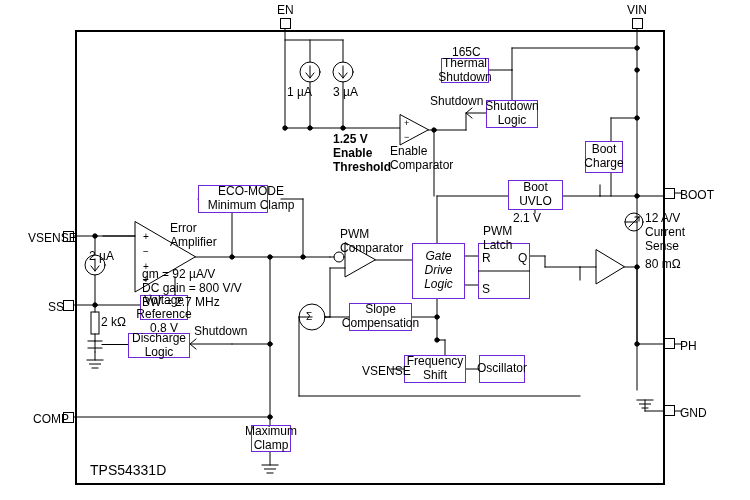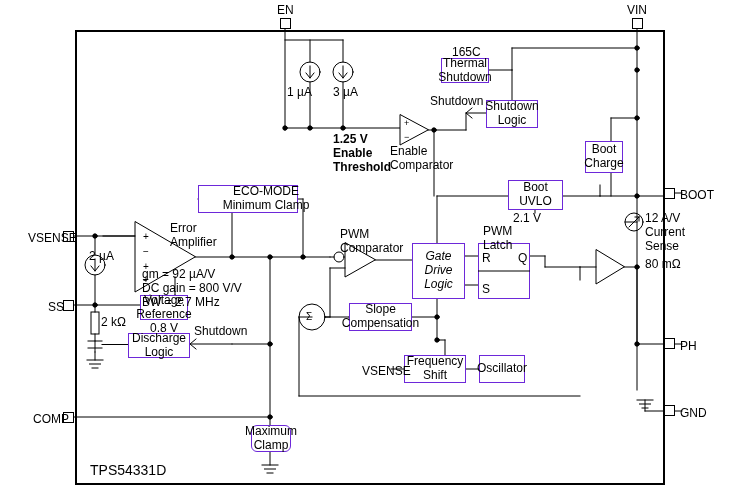--- a/index.html
+++ b/index.html
@@ -227,21 +227,21 @@
 Logic</div>
   <div class="lbl" style="left:430px;top:95px;">Shutdown</div>
 
   <div class="box" style="left:585px;top:141px;width:38px;height:32px;">Boot
 Charge</div>
 
   <div class="box" style="left:508px;top:180px;width:55px;height:30px;">Boot
 UVLO</div>
   <div class="lbl" style="left:513px;top:212px;">2.1 V</div>
 
-  <div class="box" style="left:198px;top:185px;width:100px;height:28px;padding-left:36px;">ECO-MODE
+  <div class="box" style="left:198px;top:185px;width:70px;height:28px;padding-left:36px;">ECO-MODE
 Minimum Clamp</div>
 
   <div class="box" style="left:140px;top:295px;width:48px;height:25px;">Voltage
 Reference</div>
   <div class="lbl" style="left:150px;top:322px;">0.8 V</div>
 
   <div class="box" style="left:128px;top:333px;width:62px;height:25px;">Discharge
 Logic</div>
   <div class="lbl" style="left:194px;top:325px;">Shutdown</div>
   <div class="lbl" style="left:101px;top:316px;">2 kΩ</div>
@@ -262,21 +262,21 @@
 
   <div class="box" style="left:349px;top:303px;width:63px;height:28px;">Slope
 Compensation</div>
 
   <div class="box" style="left:404px;top:355px;width:62px;height:28px;">Frequency
 Shift</div>
   <div class="lbl" style="left:362px;top:365px;">VSENSE</div>
 
   <div class="box" style="left:479px;top:355px;width:46px;height:28px;text-align:center;">Oscillator</div>
 
-  <div class="box" style="left:251px;top:425px;width:40px;height:27px;border-radius:6px;">Maximum
+  <div class="box" style="left:251px;top:425px;width:40px;height:27px;">Maximum
 Clamp</div>
 
   <div class="lbl" style="left:287px;top:86px;">1 µA</div>
   <div class="lbl" style="left:333px;top:86px;">3 µA</div>
   <div class="lbl ctr" style="left:333px;top:133px;width:50px;font-weight:bold;">1.25 V
 Enable
 Threshold</div>
   <div class="lbl ctr" style="left:390px;top:145px;width:52px;">Enable
 Comparator</div>
 

